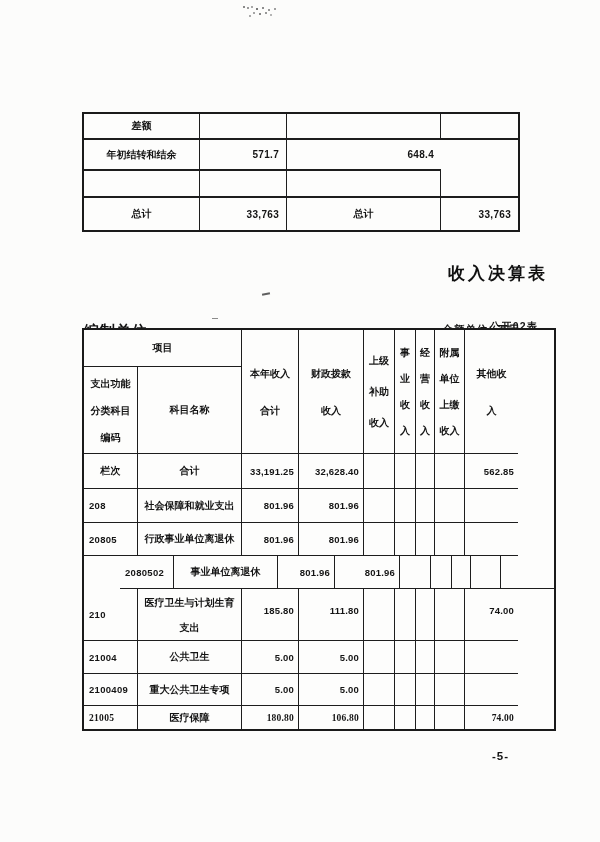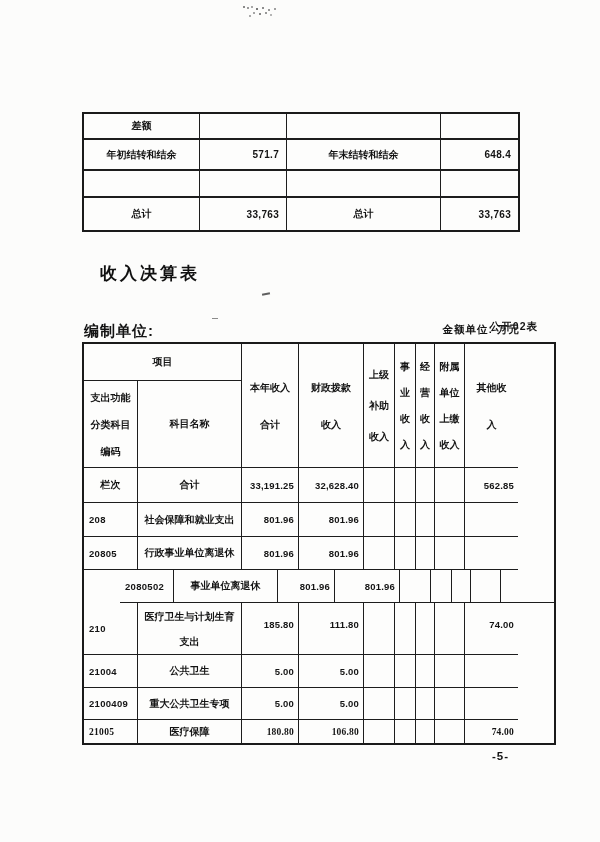--- a/index.html
+++ b/index.html
@@ -27,28 +27,28 @@
   .srow:nth-child(2){ height:31px; }
   .srow:nth-child(3){ height:27px; }
   .srow:nth-child(4){ height:32px; }
   .scell{ border-right:1px solid #1d1d1d; border-bottom:2px solid #1d1d1d;
     display:flex; align-items:center; justify-content:center; font-size:10px; overflow:hidden; }
   .scell.nr{ border-right:none; }
   .srow:last-child .scell{ border-bottom:none; }
   .sval{ justify-content:flex-end; padding-right:7px; font-size:10px; letter-spacing:0.3px; }
 
   
-  .title{ position:absolute; left:100px; top:262px; width:440px; text-align:left;
+  .title{ position:absolute; left:108px; top:262px; width:440px; text-align:right;
     font-size:17px; letter-spacing:3px; color:#101010; }
   .pub{ position:absolute; top:296px; right:62px; font-size:10.5px; letter-spacing:1px;margin-top:24px; }
   .org{ position:absolute; top:322px; left:84px; font-size:15px; letter-spacing:1px; }
   .unit{ position:absolute; top:323px; right:80px; font-size:10.5px; letter-spacing:1px; }
 
   
-  .itable{ position:absolute; left:82px; top:342px; border:2px solid #1a1a1a; background:#fdfdfc; }
+  .itable{ position:absolute; left:82px; top:328px; border:2px solid #1a1a1a; background:#fdfdfc; }
   .ithead{ display:grid; grid-template-columns:54px 104px 57px 65px 31px 21px 19px 30px 53px;
     grid-template-rows:37px 87px; }
   .cell{ border-right:1px solid #1d1d1d; border-bottom:1px solid #1d1d1d;
     display:flex; align-items:center; justify-content:center; overflow:hidden; font-size:10px; }
   .cell.nr{ border-right:none; }
   .h-item{ grid-column:1/3; grid-row:1; }
   .h-code{ grid-column:1; grid-row:2; }
   .h-name{ grid-column:2; grid-row:2; }
   .tall{ grid-row:1/3; }
   .c3{grid-column:3} .c4{grid-column:4} .c5{grid-column:5}
@@ -89,21 +89,20 @@
   <div class="srow">
     <div class="scell slab">差额</div>
     <div class="scell sval"></div>
     <div class="scell slab"></div>
     <div class="scell sval nr"></div>
   </div>
 
   <div class="srow">
     <div class="scell slab">年初结转和结余</div>
     <div class="scell sval">571.7</div>
-    <div class="scell slab">年末结转和结余</div>
     <div class="scell sval nr">648.4</div>
   </div>
 
   <div class="srow">
     <div class="scell slab"></div>
     <div class="scell sval"></div>
     <div class="scell slab"></div>
     <div class="scell sval nr"></div>
   </div>
 

